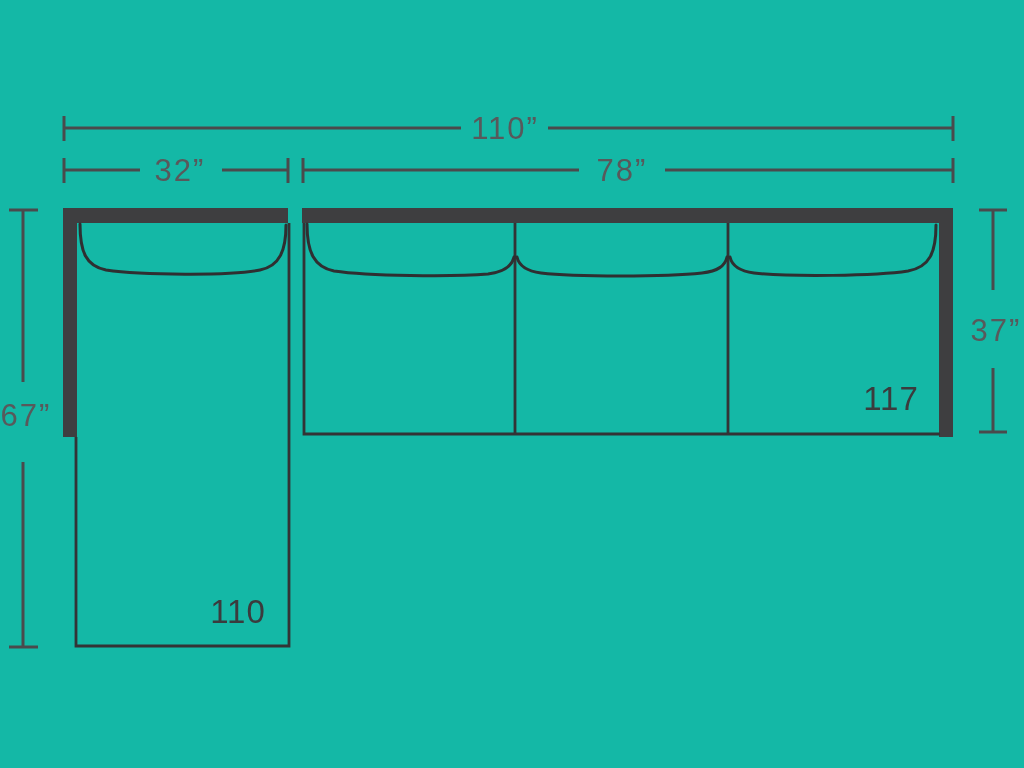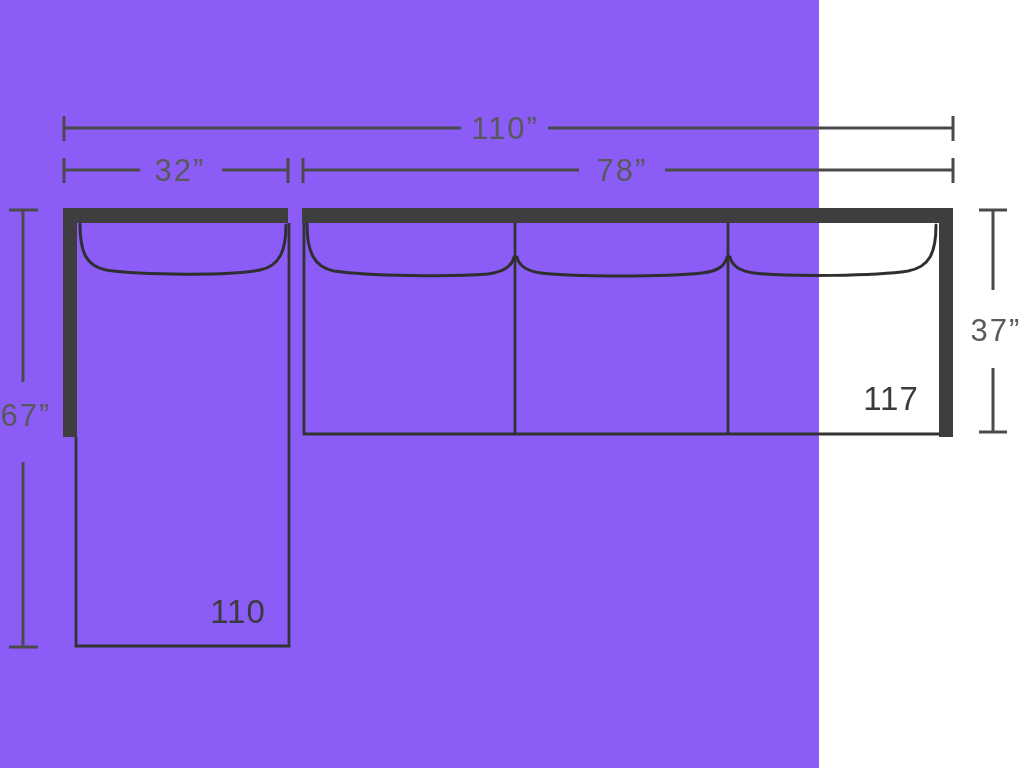--- a/index.html
+++ b/index.html
@@ -5,23 +5,23 @@
   html, body {
     margin: 0;
     padding: 0;
     background: #ffffff;
     width: 1024px;
     height: 768px;
     overflow: hidden;
   }
   .stage {
     position: relative;
-    width: 819px;
+    width: 1024px;
     height: 768px;
-    background: #8b5cf6;
+    background: #14b8a6;
     text-decoration: underline;
   }
   svg {
     display: block;
     font-family: "Liberation Sans", "DejaVu Sans", sans-serif;
   }
   .dim-line {
     stroke: #4a4a4c;
     stroke-width: 3;
     fill: none;

